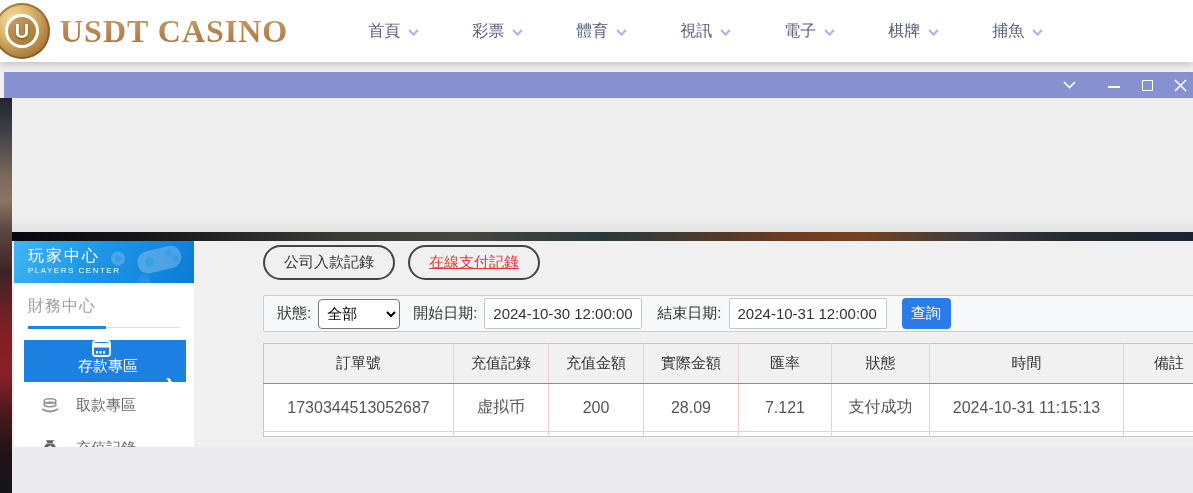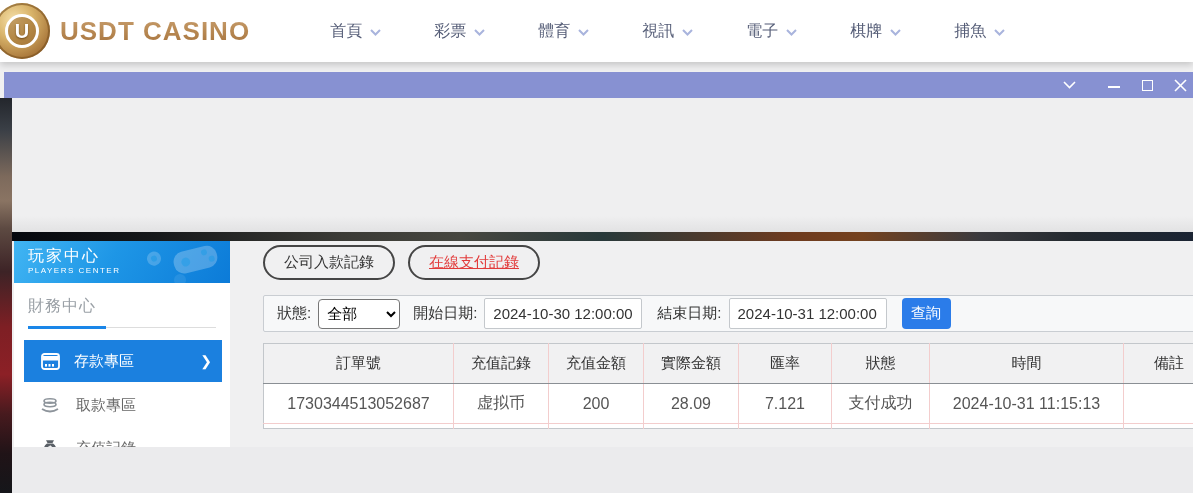--- a/index.html
+++ b/index.html
@@ -26,23 +26,23 @@
   .logo-ball .inner-ring {
     width:34px; height:34px; border-radius:50%;
     border:3px solid #fff; background:rgba(150,100,40,.55);
     display:flex; align-items:center; justify-content:center;
   }
   .logo-ball .u {
     color:#fff; font-weight:bold; font-size:20px; line-height:1;
     text-shadow:0 1px 2px rgba(90,55,10,.8);
   }
   .logo-text {
-    margin-left:10px; font-size:26px; font-weight:bold; letter-spacing:1px;
+    margin-left:10px; font-size:32px; font-weight:bold; letter-spacing:1px;
     background:linear-gradient(180deg,#c8a072 0%, #b98a54 45%, #a4713c 100%);
-    -webkit-background-clip:text; background-clip:text; color:transparent;
+    -webkit-background-clip:text; background-clip:text; color:transparent;font-family:Liberation Serif, serif;
     -webkit-text-fill-color:transparent;
   }
   .main-nav { display:flex; align-items:center; margin-left:62px; }
   .nav-item {
     display:flex; align-items:center; gap:7px; cursor:pointer;
     width:104px; justify-content:flex-start; padding-left:18px;
     color:#555d77; font-size:16px;
   }
   .nav-item svg { margin-top:2px; }
 
@@ -80,21 +80,21 @@
   }
   .dark-band {
     position:absolute; left:0; top:134px; width:1181px; height:9px;
     background:linear-gradient(90deg,
       #05070d 0%, #16181a 12%, #3b3b36 28%, #474740 38%, #28393a 50%,
       #4a3a2e 58%, #6e3b1f 66%, #74421f 72%, #3a3a3e 82%, #23292f 90%, #1b2433 100%);
   }
 
   
   .sidebar {
-    position:absolute; left:2px; top:143px; width:216px; height:206px;
+    position:absolute; left:2px; top:143px; width:180px; height:206px;
     background:#fff; overflow:hidden;
   }
   .sidebar-head {
     height:42px; position:relative; overflow:hidden;
     background:linear-gradient(120deg,#41b5f3 0%, #1e96e6 45%, #0c7bd8 100%);
     color:#fff; padding:6px 0 0 14px;
   }
   .sidebar-head .t1 { font-size:16px; letter-spacing:2px; line-height:18px; }
   .sidebar-head .t2 { font-size:8px; letter-spacing:1.5px; margin-top:1px; }
   .sidebar-head .pad-deco { position:absolute; right:6px; top:2px; opacity:.45; }
@@ -105,21 +105,21 @@
   .fin-underline .blue { position:absolute; left:0; top:0; width:78px; height:3px; background:#1a86e8; }
 
   .menu { margin-top:11px; }
   .menu-item {
     display:flex; align-items:center; cursor:pointer;
     color:#666; font-size:15px;
   }
   .menu-item .mi-icon { width:20px; display:flex; justify-content:center; margin-right:16px; }
   .menu-item.active {
     margin:0 8px 0 10px; height:42px; background:#1b80df; color:#fff;
-    padding:0 10px 0 16px; position:relative;
+    padding:0 10px 0 16px; position:relative;flex-direction:column;
   }
   .menu-item.active .mi-icon { margin-right:14px; }
   .menu-item.active .chev { margin-left:auto; font-size:14px; color:#fff; }
   .menu-item.plain { height:40px; padding:0 10px 0 26px; margin-top:3px; }
 
   
   .main-area { position:absolute; left:225px; top:143px; width:951px;padding-left:26px; }
   .tab-row { display:flex; gap:13px; padding-top:4px; }
   .pill {
     height:35px; border:2px solid #454545; border-radius:18px;
@@ -152,21 +152,21 @@
 
   .records-table {
     margin-top:11px; width:951px; border-collapse:collapse; table-layout:fixed;
     background:#fff; border:1px solid #c3c7cb;
   }
   .records-table th {
     height:40px; background:#f1f1f2; font-size:15px; font-weight:normal; color:#333;
     border-right:1px solid #f3cdcd; border-bottom:1px solid #8a8f94; text-align:center;
   }
   .records-table td {
-    height:40px; background:#fff; font-size:16px; color:#555;
+    height:48px; background:#fff; font-size:16px; color:#555;
     border-right:1px solid #f3cdcd; border-bottom:1px solid #f3cdcd; text-align:center;
   }
   .records-table th:last-child, .records-table td:last-child { border-right:1px solid #f3cdcd; }
   .records-table tr.sliver td { height:5px; border-bottom:none; }
 
   .bottom-strip {
     position:absolute; left:0; top:349px; width:1181px; height:46px; background:#ebebed;
   }
 </style>
 </head>

